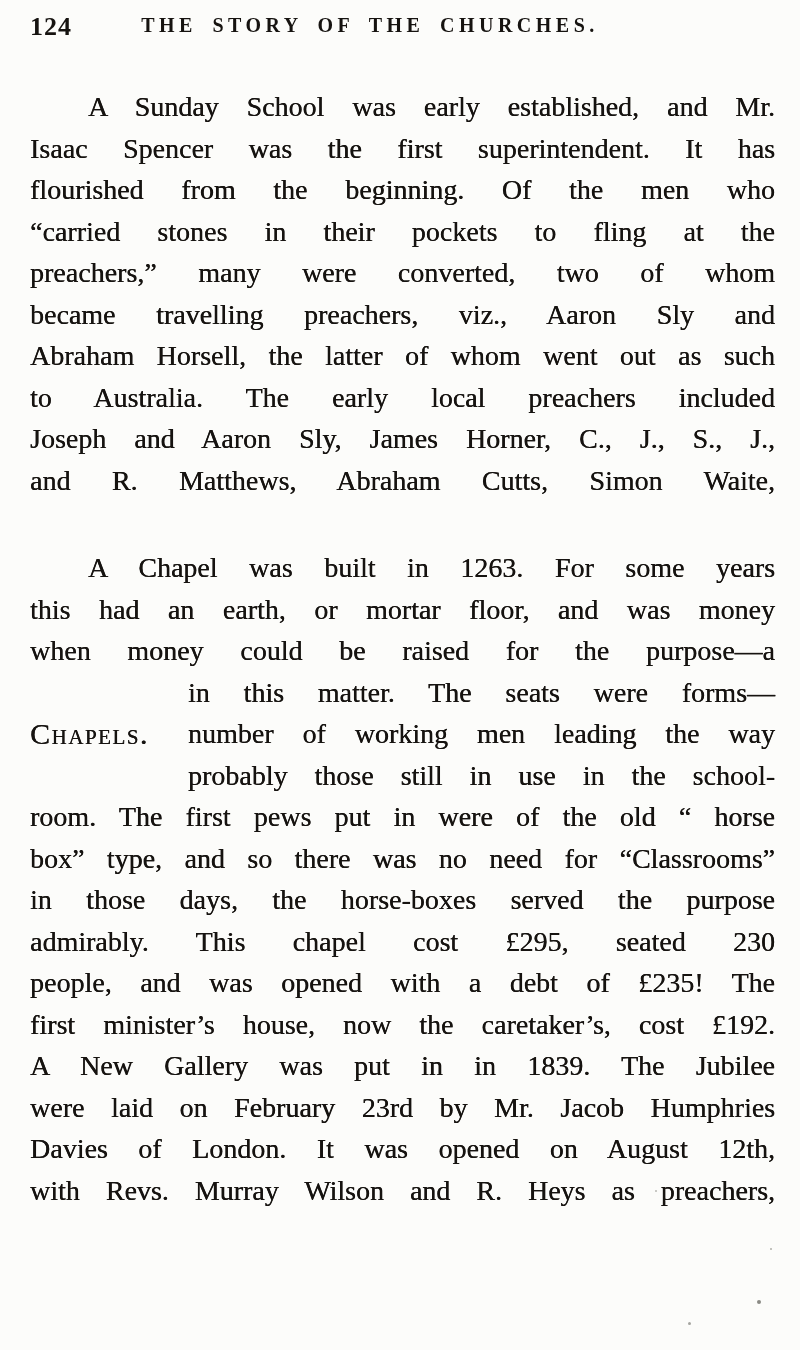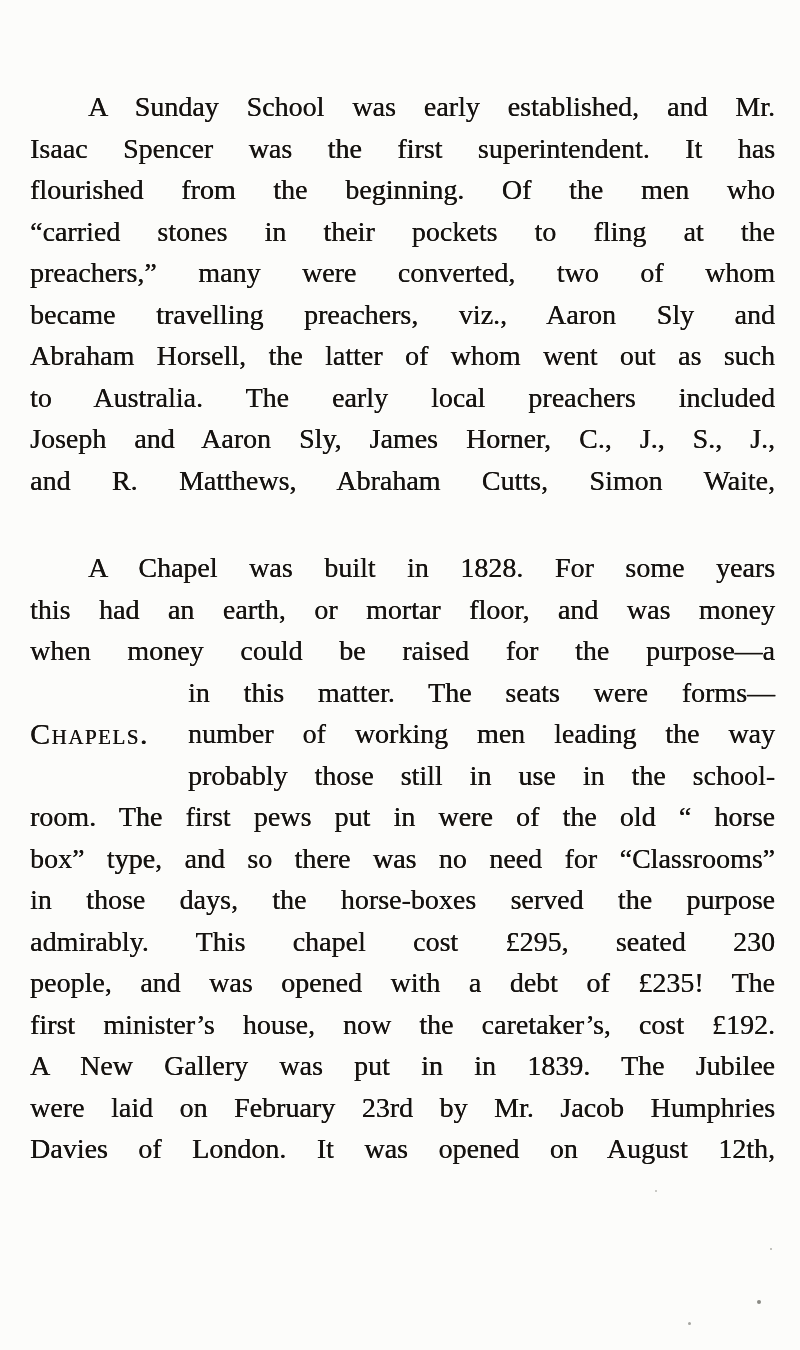--- a/index.html
+++ b/index.html
@@ -53,57 +53,62 @@
   .speck.s1 { left: 757px; top: 1300px; width: 4px; height: 4px; }
   .speck.s2 { left: 688px; top: 1322px; width: 3px; height: 3px; background: #a5a5a0; }
   .speck.s3 { left: 770px; top: 1248px; width: 2px; height: 2px; background: #b0b0aa; }
   .speck.s4 { left: 655px; top: 1190px; width: 2px; height: 2px; background: #b9b9b3; }
 </style>
 </head>
 <body>
 
 <div class="page">
 
+  <div class="header">
+    <div class="page-num">124</div>
+    <div class="running-title">THE STORY OF THE CHURCHES.</div>
+  </div>
 
   <div class="text-block">
 
     <div class="para">
       <div class="line first">A Sunday School was early established, and Mr.</div>
       <div class="line">Isaac Spencer was the first superintendent. It has</div>
       <div class="line">flourished from the beginning. Of the men who</div>
       <div class="line">“carried stones in their pockets to fling at the</div>
       <div class="line">preachers,” many were converted, two of whom</div>
       <div class="line">became travelling preachers, viz., Aaron Sly and</div>
       <div class="line">Abraham Horsell, the latter of whom went out as such</div>
       <div class="line">to Australia. The early local preachers included</div>
       <div class="line">Joseph and Aaron Sly, James Horner, C., J., S., J.,</div>
       <div class="line">and R. Matthews, Abraham Cutts, Simon Waite,</div>
     </div>
 
     <div class="para para2">
-      <div class="line first">A Chapel was built in 1828. For some years</div>
+      <div class="line first">A Chapel was built in 1263. For some years</div>
       <div class="line">this had an earth, or mortar floor, and was money</div>
       <div class="line">when money could be raised for the purpose—a</div>
 
       <div class="sidenote-block">
         <div class="sidenote">Chapels.</div>
         <div class="line">in this matter. The seats were forms—</div>
         <div class="line">number of working men leading the way</div>
         <div class="line">probably those still in use in the school-</div>
       </div>
 
       <div class="line">room. The first pews put in were of the old “ horse</div>
       <div class="line">box” type, and so there was no need for “Classrooms”</div>
       <div class="line">in those days, the horse-boxes served the purpose</div>
       <div class="line">admirably. This chapel cost £295, seated 230</div>
       <div class="line">people, and was opened with a debt of £235! The</div>
       <div class="line">first minister’s house, now the caretaker’s, cost £192.</div>
       <div class="line">A New Gallery was put in in 1839. The Jubilee</div>
       <div class="line">were laid on February 23rd by Mr. Jacob Humphries</div>
       <div class="line">Davies of London. It was opened on August 12th,</div>
+      <div class="line">with Revs. Murray Wilson and R. Heys as preachers,</div>
     </div>
 
   </div>
 
   <div class="speck s1"></div>
   <div class="speck s2"></div>
   <div class="speck s3"></div>
   <div class="speck s4"></div>
 
 </div>

